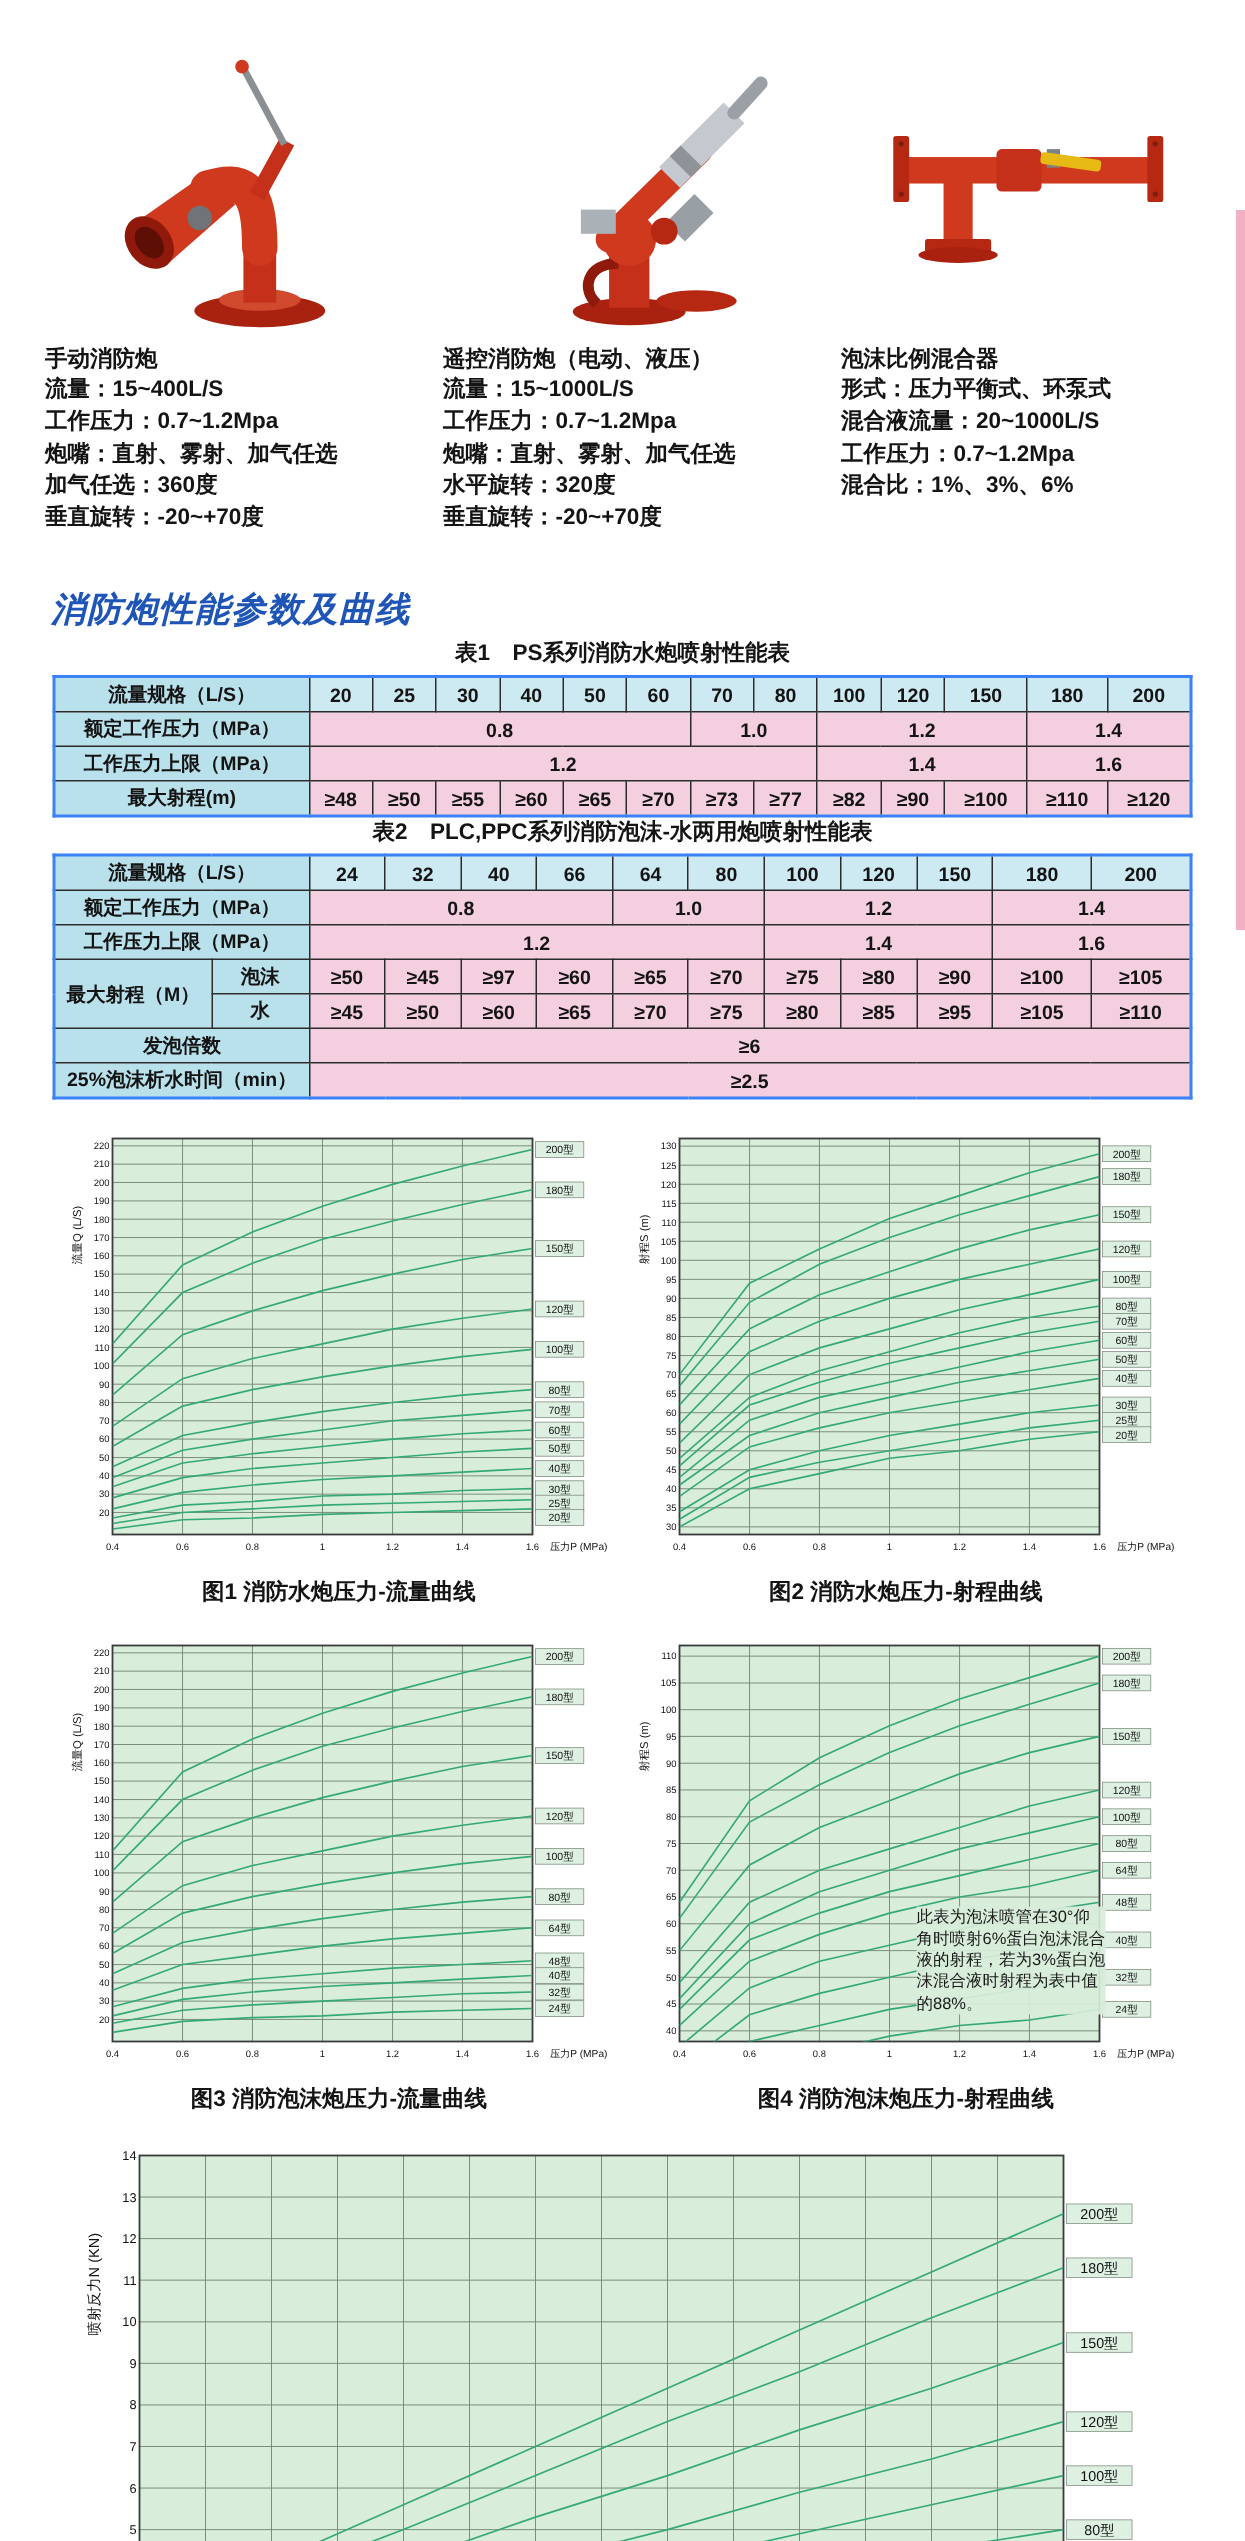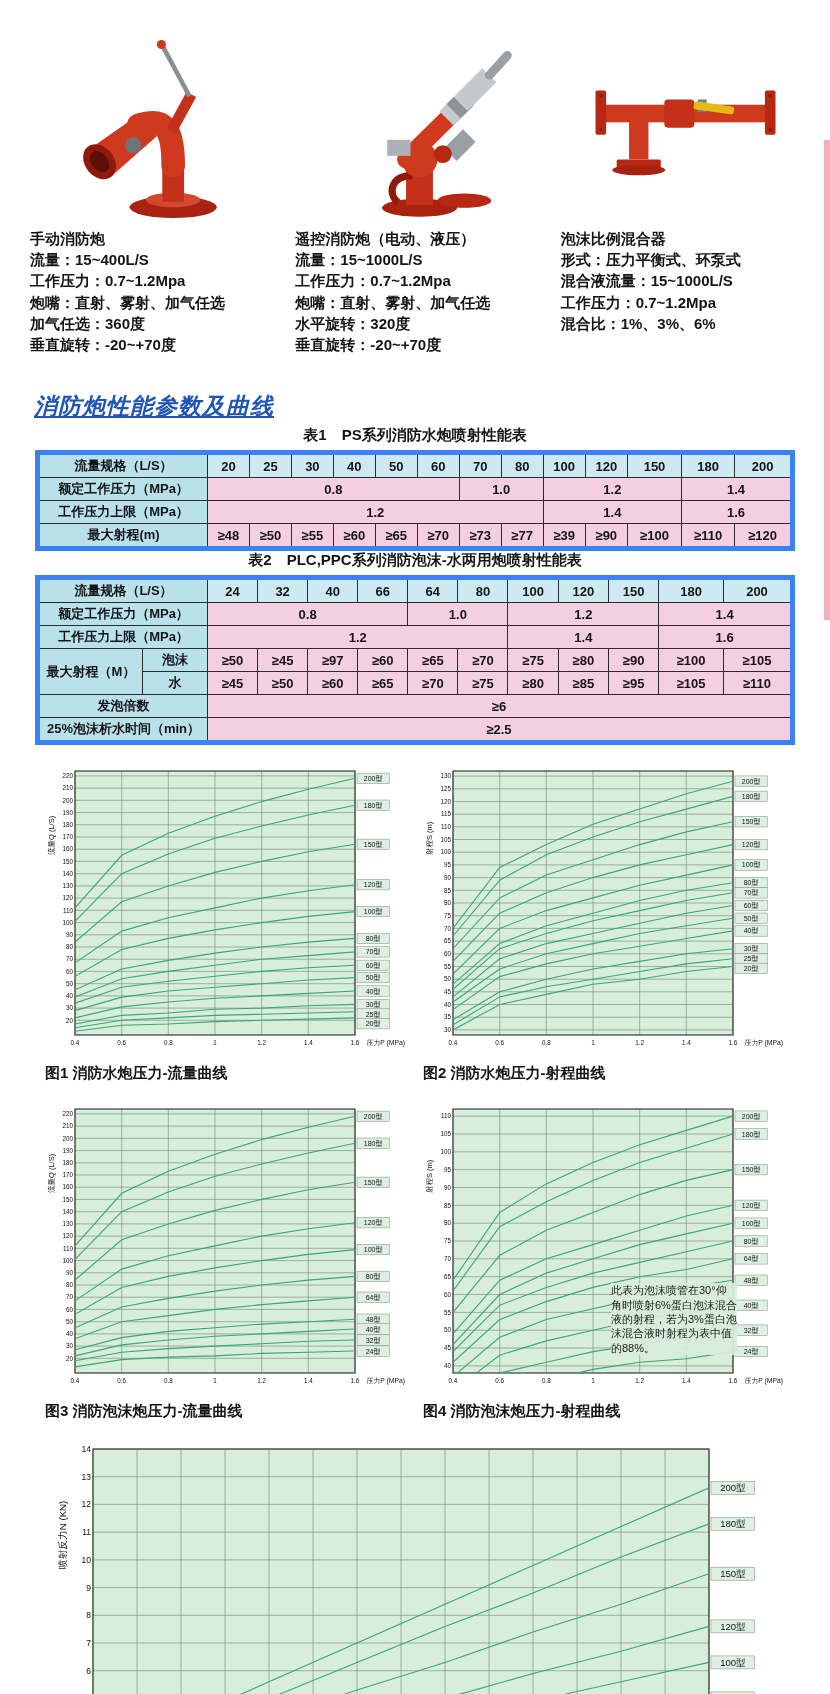--- a/index.html
+++ b/index.html
@@ -8,35 +8,35 @@
   .pink-strip{position:absolute;right:0;top:140px;width:6px;height:480px;background:#f3b0c3;}
 
   
   .products{display:flex;gap:16px;padding:26px 20px 0 30px;}
   .product{width:255px;}
   .product-img{height:198px;display:flex;align-items:flex-end;justify-content:center;}
   .p-name{font-size:15px;font-weight:700;margin-top:6px;}
   .p-spec{font-size:15px;font-weight:600;line-height:1.42;}
 
   
-  h1.sec{color:#1e55b7;font-style:italic;font-size:23px;font-weight:700;margin:36px 0 4px 34px;letter-spacing:1px;text-decoration:underline;}
+  h1.sec{color:#1e55b7;font-style:italic;font-size:23px;font-weight:700;margin:36px 0 4px 34px;letter-spacing:1px;}
 
   
   .tbl-title{width:760px;margin:0 auto 5px;text-align:center;font-weight:700;font-size:15px;}
-  table.spec{width:760px;margin:0 auto;border-collapse:collapse;font-size:13px;font-weight:600;border:5px solid #3b82f6;}
+  table.spec{width:760px;margin:0 auto;border-collapse:collapse;font-size:13px;font-weight:600;border:2px solid #3b82f6;}
   table.spec td{border:1px solid #2b2b2b;text-align:center;padding:2px 1px;height:18px;}
   td.lbl{background:#b9e1ec;text-align:left;padding-left:10px;}
   td.lblc{background:#b9e1ec;}
   td.hdrb{background:#cdeaf3;}
   td.pink{background:#f4cfe0;}
 
   
   .charts-row{display:flex;justify-content:center;gap:16px;margin-top:16px;}
   figure{margin:0;position:relative;}
-  figcaption{font-weight:700;font-size:15px;margin-top:1px;}
+  figcaption{text-align:center;font-weight:700;font-size:15px;margin-top:1px;}
   svg.chart{display:block;}
   .chart-note{position:absolute;left:188px;top:184px;width:126px;font-size:11px;line-height:1.3;
               background:rgba(216,237,218,.92);color:#1a1a1a;}
 </style>
 </head>
 <body>
 
 <div class="page">
   <div class="pink-strip"></div>
 
@@ -103,21 +103,21 @@
           <rect x="96" y="56" width="34" height="32" rx="4" fill="#c5301b"></rect>
           <rect x="56" y="80" width="22" height="44" fill="#cf3a1f"></rect>
           <rect x="42" y="124" width="50" height="10" rx="2" fill="#b72812"></rect>
           <ellipse cx="67" cy="136" rx="30" ry="6" fill="#a8220f"></ellipse>
           <rect x="134" y="56" width="10" height="14" fill="#7d8287"></rect>
           <rect x="130" y="58" width="46" height="9" rx="3" fill="#e7b915" transform="rotate(8 130 58)"></rect>
         </svg>
       </div>
       <div class="p-name">泡沫比例混合器</div>
       <div class="p-spec">形式：压力平衡式、环泵式</div>
-      <div class="p-spec">混合液流量：15~1000L/S</div>
+      <div class="p-spec">混合液流量：20~1000L/S</div>
       <div class="p-spec">工作压力：0.7~1.2Mpa</div>
       <div class="p-spec">混合比：1%、3%、6%</div>
     </div>
   </section>
 
   <h1 class="sec">消防炮性能参数及曲线</h1>
 
   <div class="tbl-title">表1　PS系列消防水炮喷射性能表</div>
   <table class="spec">
     <colgroup>
@@ -157,21 +157,21 @@
     <tr>
       <td class="lbl">最大射程(m)</td>
       <td class="pink">≥48</td>
       <td class="pink">≥50</td>
       <td class="pink">≥55</td>
       <td class="pink">≥60</td>
       <td class="pink">≥65</td>
       <td class="pink">≥70</td>
       <td class="pink">≥73</td>
       <td class="pink">≥77</td>
-      <td class="pink">≥39</td>
+      <td class="pink">≥82</td>
       <td class="pink">≥90</td>
       <td class="pink">≥100</td>
       <td class="pink">≥110</td>
       <td class="pink">≥120</td>
     </tr>
   </tbody>
     </table>
 
   <div class="tbl-title">表2　PLC,PPC系列消防泡沫-水两用炮喷射性能表</div>
   <table class="spec">

